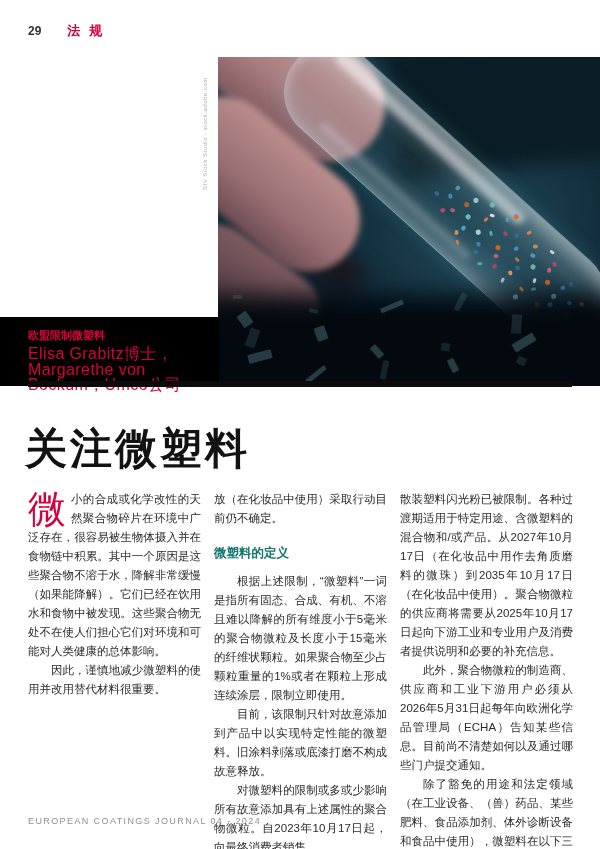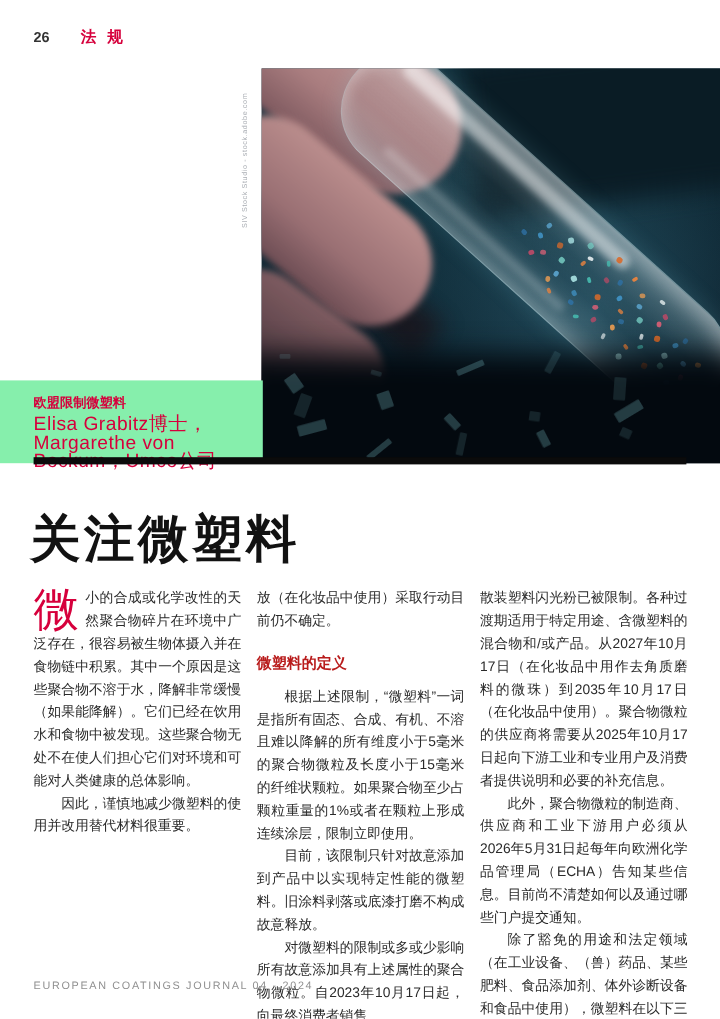--- a/index.html
+++ b/index.html
@@ -62,21 +62,21 @@
 
   .photo-credit {
     position:absolute; left:202px; top:60px; height:130px;
     writing-mode:vertical-rl; transform:rotate(180deg);
     font-size:6px; letter-spacing:.5px; color:#a9adb3; white-space:nowrap;
   }
 
   
   .caption-box {
     position:absolute; left:0; top:317px; width:219px; height:69px;
-    background:#86efac; padding:11px 8px 0 28px; z-index:2;
+    background:#000000; padding:11px 8px 0 28px; z-index:2;
   }
   .caption-title { font-size:11px; font-weight:bold; color:#d6003c; margin-bottom:3px; }
   .caption-authors { font-size:16px; color:#d6003c; line-height:15.5px; letter-spacing:.4px; }
 
   .black-rule { position:absolute; left:28px; top:381px; width:544px; height:6px;
     background:#0b0b0b; z-index:3; }
 
   
   .article-title {
     position:absolute; left:25px; top:421px;
@@ -84,37 +84,37 @@
   }
 
   .columns {
     position:absolute; left:28px; top:490px; width:545px;
     display:flex; gap:13px;
   }
   .col { flex:1 1 0; font-size:11.5px; line-height:19px; text-align:justify; color:#2a2a2a; }
   .col p { margin:0; }
   .indent { text-indent:2em; }
   .intro { font-weight:bold; color:#151515; }
-  .subhead { font-size:12.5px; font-weight:bold; color:#b91c1c; margin:16px 0 9px 0; text-align:left; }
+  .subhead { font-size:12.5px; font-weight:bold; color:#0f766e; margin:16px 0 9px 0; text-align:left; }
   .drop-cap {
     float:left; color:#d6003c; font-size:38px; line-height:34px;
     padding:2px 5px 0 0; font-weight:400;
   }
 
   
   .footer {
     position:absolute; left:28px; top:816px;
     font-size:9px; letter-spacing:1.4px; color:#8f8f8f;
   }
 </style>
 </head>
 <body>
 
 <div class="header">
-  <span class="page-num">26</span>
+  <span class="page-num">29</span>
   <span class="section-label">法规</span>
 </div>
 
 <div class="photo">
   <div class="photo-shade-tr"></div>
   <div class="finger finger-1"></div>
   <div class="finger-shadow"></div>
   <div class="finger finger-2"></div>
   <div class="finger finger-3"></div>
   <div class="tube">

